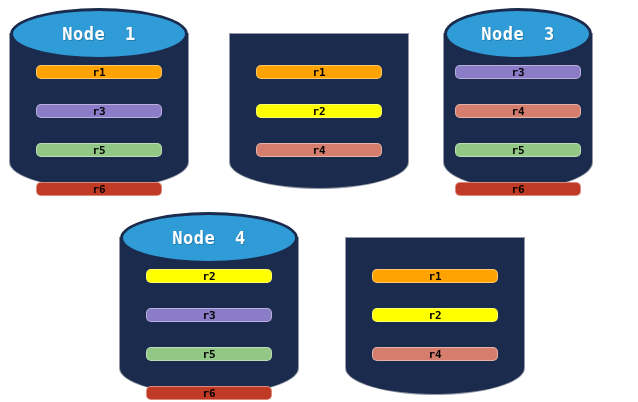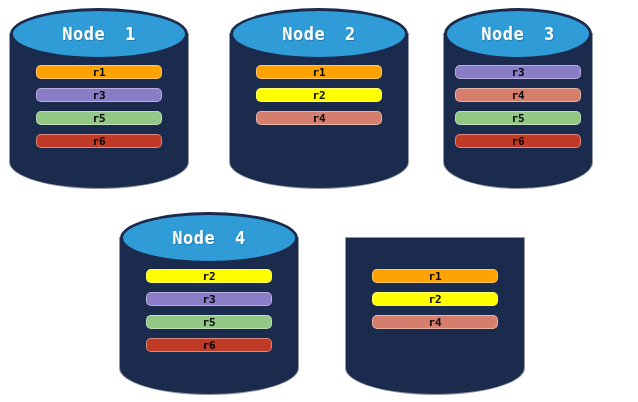--- a/index.html
+++ b/index.html
@@ -55,21 +55,21 @@
   }
   .records {
     position: absolute;
     top: 57px;
     left: 0;
     right: 0;
     z-index: 3;
     display: flex;
     flex-direction: column;
     align-items: center;
-    gap: 9px;
+    gap: 25px;
   }
   .record-bar {
     box-sizing: border-box;
     width: 126px;
     height: 14px;
     border-radius: 5px;
     border: 1px solid rgba(255, 255, 255, 0.4);
     display: flex;
     align-items: center;
     justify-content: center;
@@ -92,23 +92,20 @@
     <div class="records">
       <div class="record-bar" style="background: rgb(255, 163, 3);">r1</div>
       <div class="record-bar" style="background: rgb(139, 124, 200);">r3</div>
       <div class="record-bar" style="background: rgb(146, 199, 133);">r5</div>
       <div class="record-bar" style="background: rgb(192, 58, 38);">r6</div>
     </div>
   </div>
 
   <div class="cylinder" style="left:230px; top:8px; width:178px; height:180px;">
     <div class="cyl-body"></div>
-    <div class="cyl-top">
-      <span class="node-title">Node 2</span>
-    </div>
     <div class="records">
       <div class="record-bar" style="background: rgb(255, 163, 3);">r1</div>
       <div class="record-bar" style="background: rgb(255, 255, 0);">r2</div>
       <div class="record-bar" style="background: rgb(213, 126, 109);">r4</div>
     </div>
   </div>
 
   <div class="cylinder" style="left:444px; top:8px; width:148px; height:180px;">
     <div class="cyl-body"></div>
     <div class="cyl-top">

